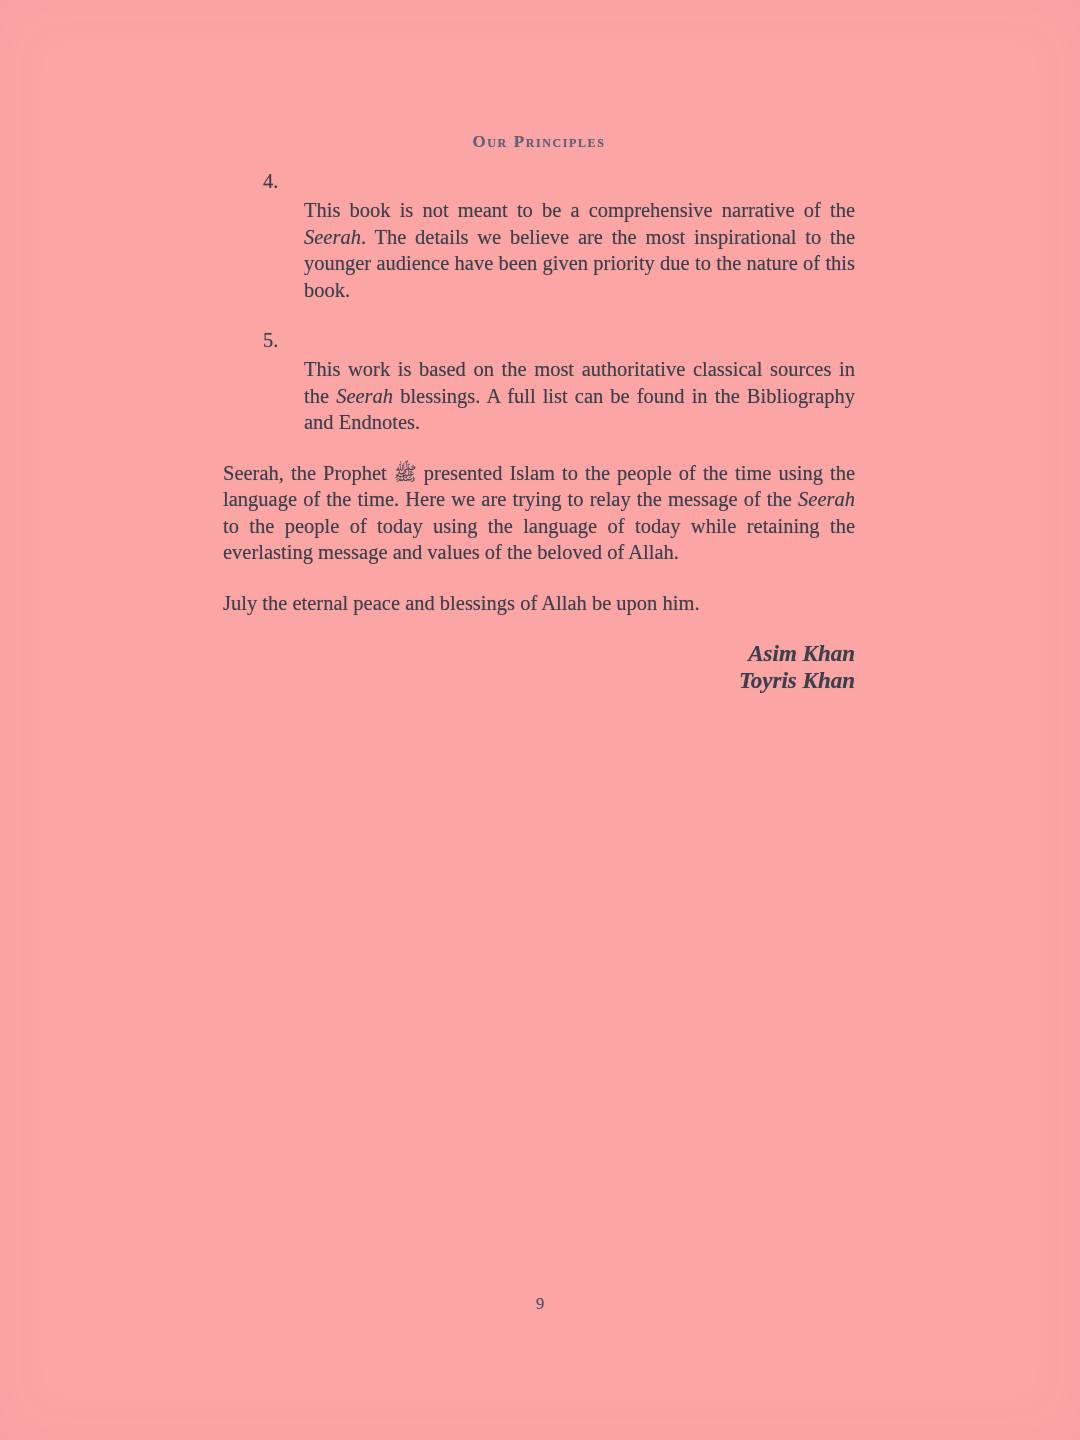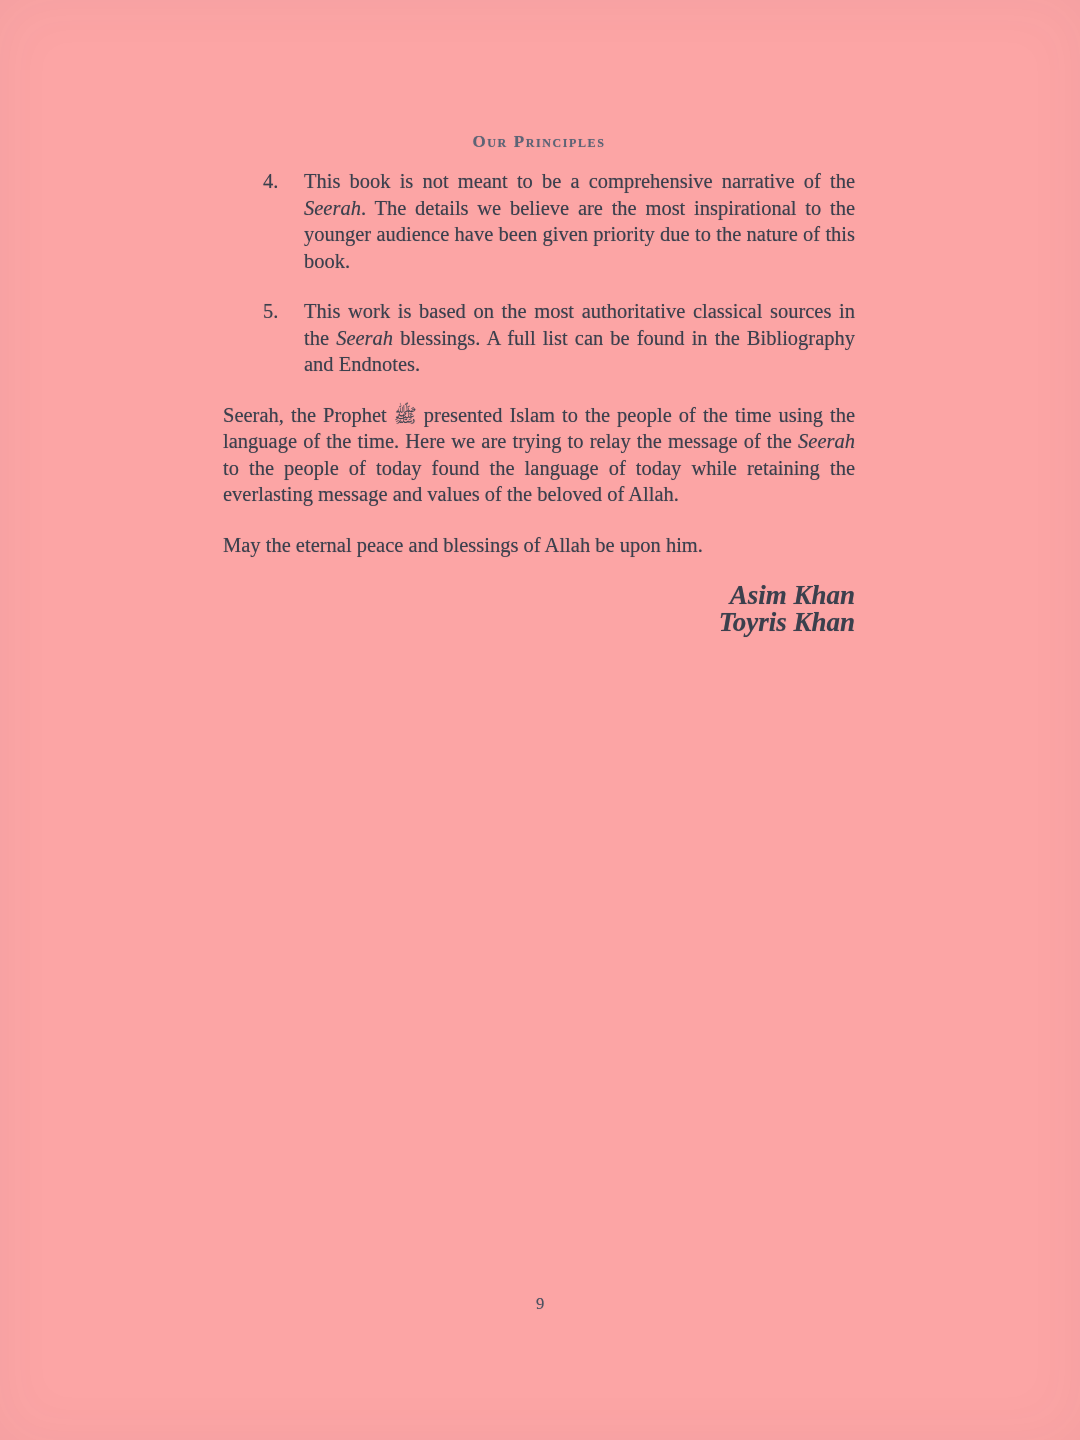--- a/index.html
+++ b/index.html
@@ -33,21 +33,21 @@
     margin-bottom: 16px;
     text-shadow: 0 0 0.7px rgba(93,100,118,0.5);
   }
   .body-text {
     font-size: 20.5px;
     line-height: 26.5px;
     color: #3b404d;
     text-shadow: 0 0 0.8px rgba(59,64,77,0.45);
     margin: 0;
   }
-  .justify { text-align: justify; }
+  .justify { text-align: justify; margin-top: 29px; }
   .list-item {
     display: flex;
     align-items: flex-start;
     margin-bottom: 24px;
   }
   .list-number {
     flex: 0 0 41px;
     margin-left: 40px;
     font-size: 20.5px;
     line-height: 26.5px;
@@ -57,21 +57,21 @@
   .list-body { flex: 1 1 auto; }
   .para { margin: 0 0 24px 0; }
   .pbuh {
     font-family: "DejaVu Sans", sans-serif;
     font-size: 19px;
     line-height: 1;
   }
   .signatures {
     margin-top: 18px;
     text-align: right;
-    font-size: 27px;
+    font-size: 23px;
     line-height: 27px;
     font-style: italic;
     font-weight: 700;
     color: #3b404d;
     text-shadow: 0 0 0.8px rgba(59,64,77,0.45);
   }
   .page-number {
     position: absolute;
     left: 0;
     top: 1294px;
@@ -93,23 +93,23 @@
     <div class="list-item">
       <span class="list-number">4.</span>
       <p class="body-text justify list-body"><span>This book is not meant to be a comprehensive narrative of the </span><i>Seerah</i><span>. The details we believe are the most inspirational to the younger audience have been given priority due to the nature of this book.</span></p>
     </div>
 
     <div class="list-item">
       <span class="list-number">5.</span>
       <p class="body-text justify list-body"><span>This work is based on the most authoritative classical sources in the </span><i>Seerah</i><span> blessings. A full list can be found in the Bibliography and Endnotes.</span></p>
     </div>
 
-    <p class="body-text justify para"><span>Seerah, the Prophet </span><span class="pbuh">ﷺ</span><span> presented Islam to the people of the time using the language of the time. Here we are trying to relay the message of the </span><i>Seerah</i><span> to the people of today found the language of today while retaining the everlasting message and values of the beloved of Allah.</span></p>
+    <p class="body-text justify para"><span>Seerah, the Prophet </span><span class="pbuh">ﷺ</span><span> presented Islam to the people of the time using the language of the time. Here we are trying to relay the message of the </span><i>Seerah</i><span> to the people of today using the language of today while retaining the everlasting message and values of the beloved of Allah.</span></p>
 
-    <p class="body-text para">May the eternal peace and blessings of Allah be upon him.</p>
+    <p class="body-text para">July the eternal peace and blessings of Allah be upon him.</p>
 
     <div class="signatures">
       <div>Asim Khan</div>
       <div>Toyris Khan</div>
     </div>
 
   </div>
 
   <div class="page-number">9</div>
 </div>

